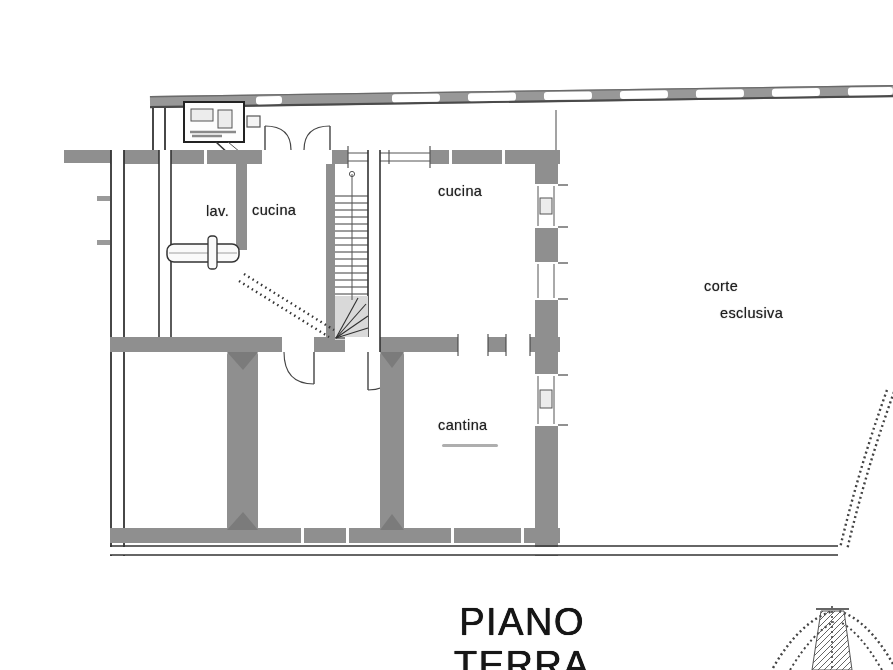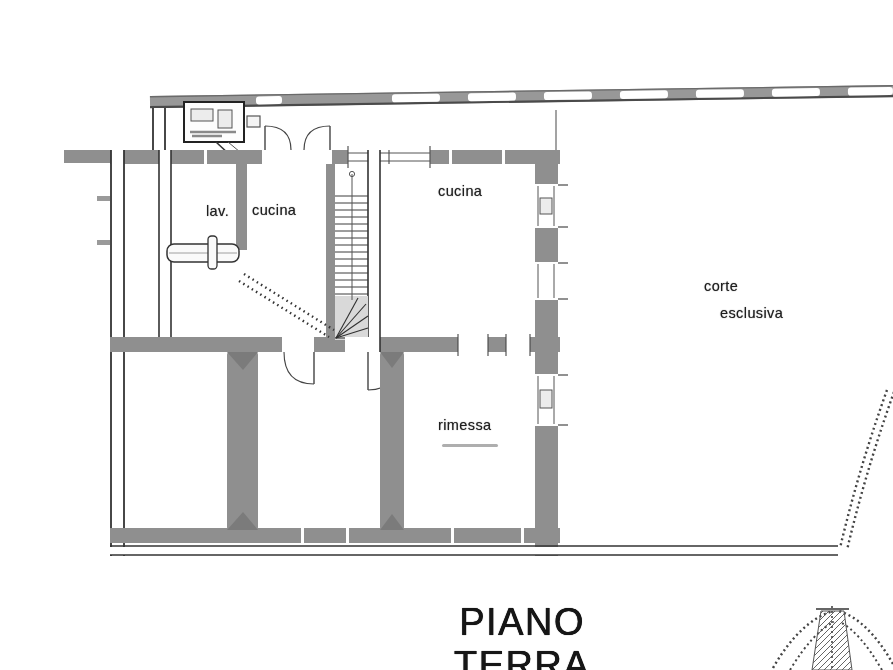--- a/index.html
+++ b/index.html
@@ -217,20 +217,20 @@
       <path d="M882,670 Q860,632 840,622" stroke-width="2" stroke-dasharray="2,3"></path>
       <polygon points="821,611 844,611 852,670 812,670" fill="url(#xhatch)" stroke="#555" stroke-width="1"></polygon>
       <line x1="816" y1="609" x2="849" y2="609" stroke="#666" stroke-width="2"></line>
       <line x1="832" y1="606" x2="832" y2="670" stroke="#444" stroke-width="1.6" stroke-dasharray="2,3"></line>
     </g>
   </svg>
 
   <div class="cad-label" style="left:206px;top:204px;">lav.</div>
   <div class="cad-label" style="left:252px;top:203px;">cucina</div>
   <div class="cad-label" style="left:438px;top:184px;">cucina</div>
-  <div class="cad-label" style="left:438px;top:418px;">rimessa</div>
+  <div class="cad-label" style="left:438px;top:418px;">cantina</div>
   <div class="cad-label" style="left:704px;top:279px;">corte</div>
   <div class="cad-label" style="left:720px;top:290px;margin-top:16px;">esclusiva</div>
 
   <div class="smudge" style="left:442px;top:444px;width:56px;"></div>
 
   <div class="plan-title">PIANO TERRA</div>
 </div>
 
 </body></html>

